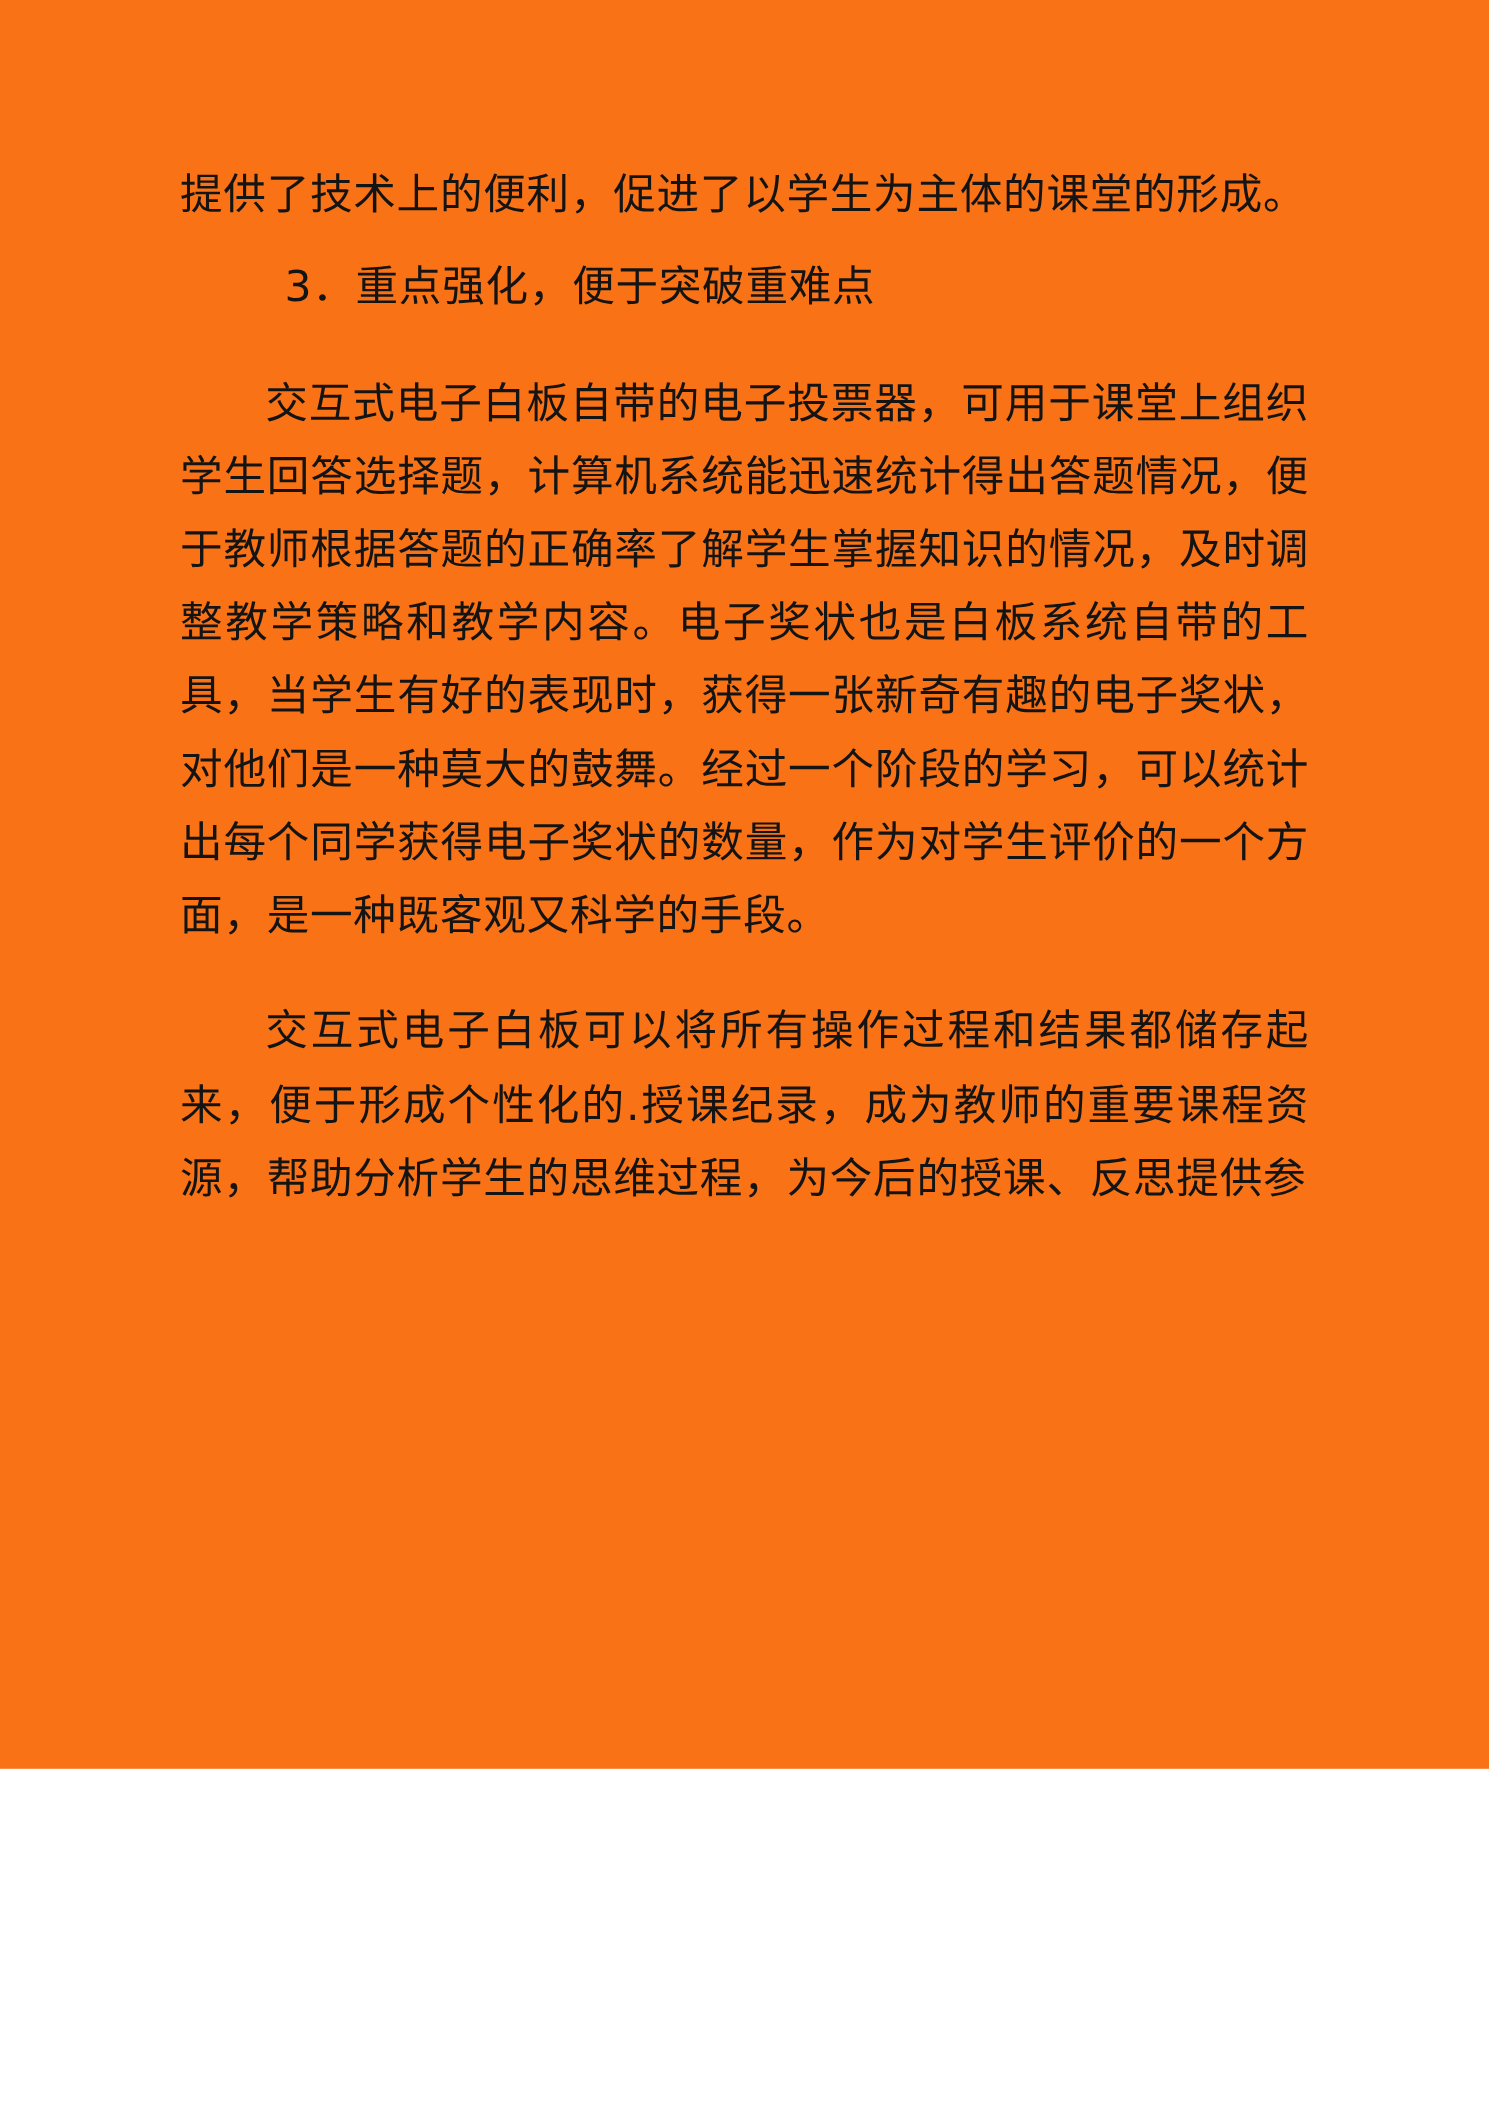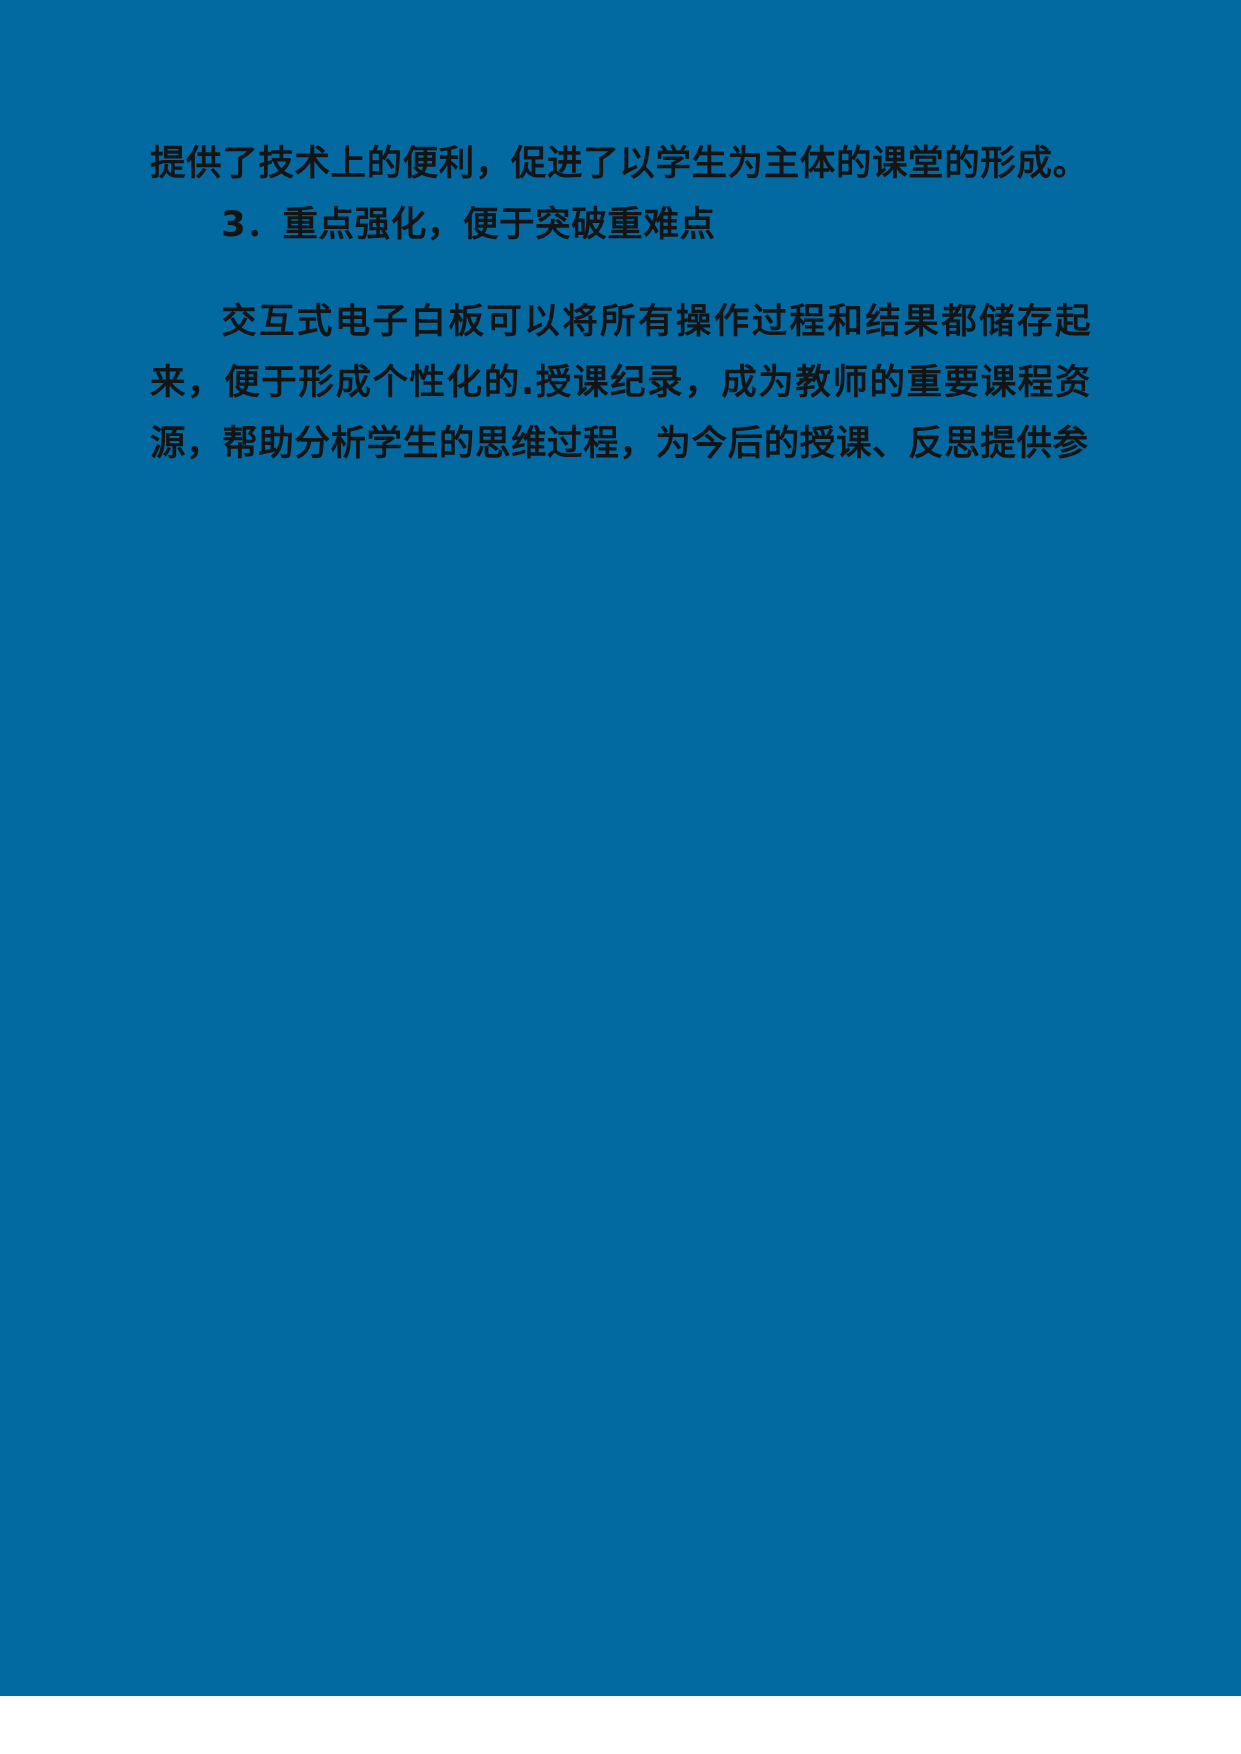--- a/index.html
+++ b/index.html
@@ -10,55 +10,55 @@
   body {
     width: 1241px;
     height: 1754px;
     font-family: "DejaVu Sans", sans-serif;
     color: #111111;
     overflow: hidden;
   }
   .page {
     position: relative;
     width: 1241px;
-    height: 1696px;
+    height: 1474px;
     box-sizing: border-box;
     padding: 132px 150px 0 150px;
-    background: #0369a1;
-    font-weight: bold;
+    background: #f97316;
   }
   .doc-body {
     font-size: 35.5px;
     line-height: 1.72;
     letter-spacing: 0.6px;
     text-align: justify;
     text-justify: inter-ideograph;
     color: #141414;
   }
   p.para {
     margin: 0 0 0 0;
   }
   p.indent {
     text-indent: 2em;
   }
   p.heading {
     text-indent: 2em;
-    margin: 0;
+    margin: 16px;
   }
 </style>
 </head>
 <body>
 
 <div class="page">
   <div class="doc-body">
 
     <p class="para">提供了技术上的便利，促进了以学生为主体的课堂的形成。</p>
 
     <p class="heading">3．重点强化，便于突破重难点</p>
 
 
 
+    <p class="indent">交互式电子白板自带的电子投票器，可用于课堂上组织学生回答选择题，计算机系统能迅速统计得出答题情况，便于教师根据答题的正确率了解学生掌握知识的情况，及时调整教学策略和教学内容。电子奖状也是白板系统自带的工具，当学生有好的表现时，获得一张新奇有趣的电子奖状，对他们是一种莫大的鼓舞。经过一个阶段的学习，可以统计出每个同学获得电子奖状的数量，作为对学生评价的一个方面，是一种既客观又科学的手段。</p>
 
 
     <p class="indent">交互式电子白板可以将所有操作过程和结果都储存起来，便于形成个性化的.授课纪录，成为教师的重要课程资源，帮助分析学生的思维过程，为今后的授课、反思提供参</p>
 
   </div>
 </div>
 
 </body></html>

